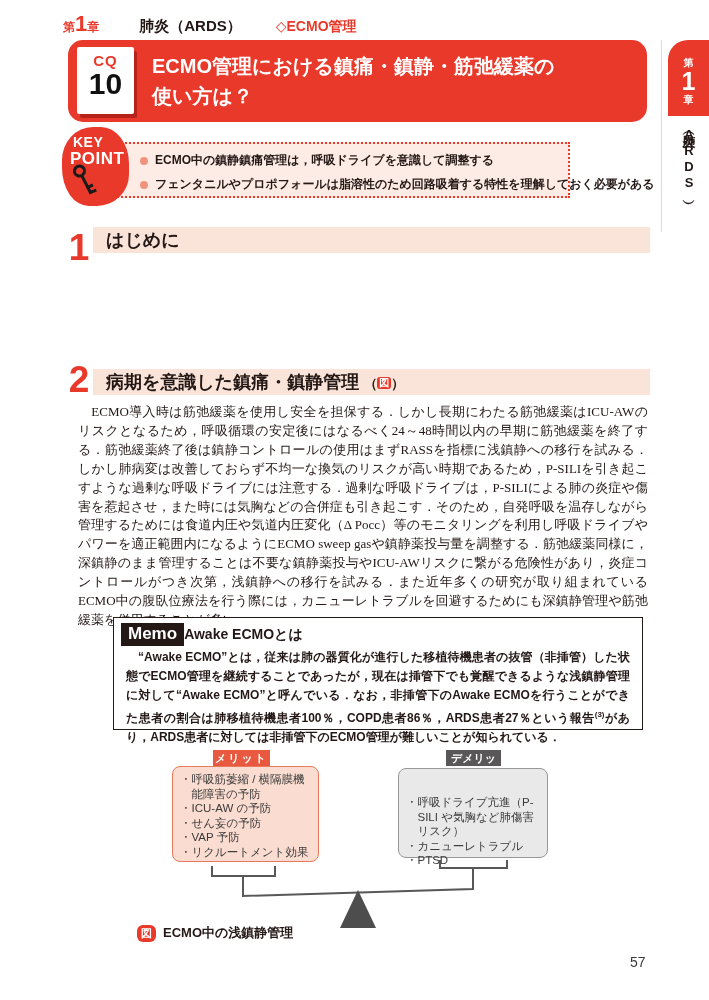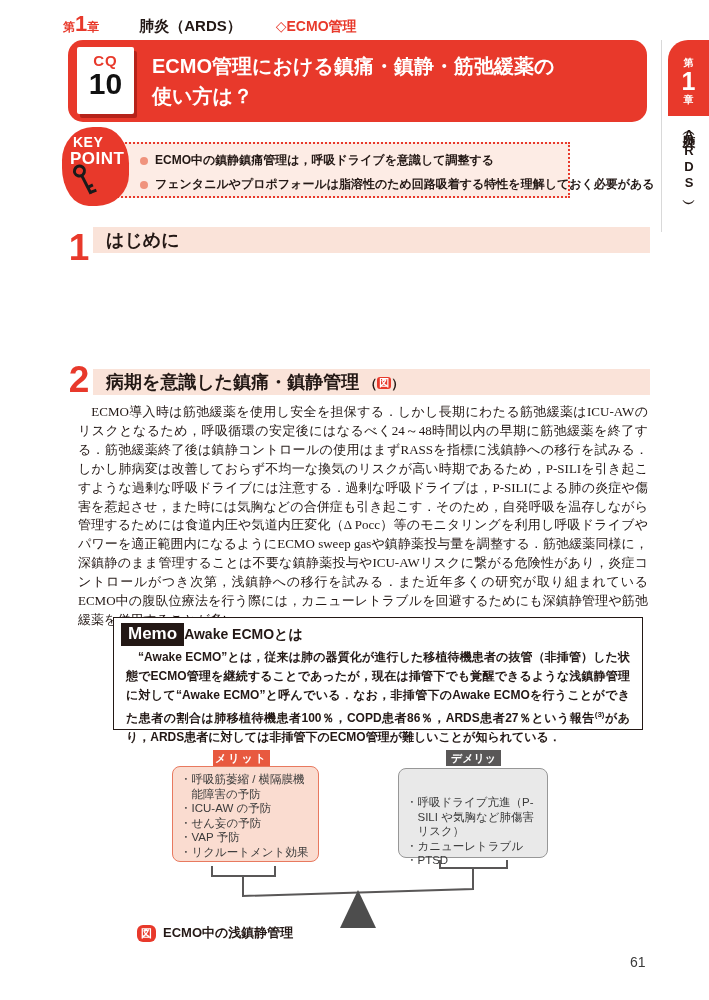--- a/index.html
+++ b/index.html
@@ -194,15 +194,15 @@
       <path d="M43,20 V40 L273,33 V12" fill="none" stroke="#595757" stroke-width="2"></path>
       <polygon points="158,34 140,72 176,72" fill="#4d4d4d"></polygon>
     </svg>
   </div>
 
   <div class="fig-caption">
     <span class="fig-caption-badge">図</span>
     <span class="fig-caption-text">ECMO中の浅鎮静管理</span>
   </div>
 
-  <div class="page-num">61</div>
+  <div class="page-num">57</div>
 
 </div>
 
 </body></html>

